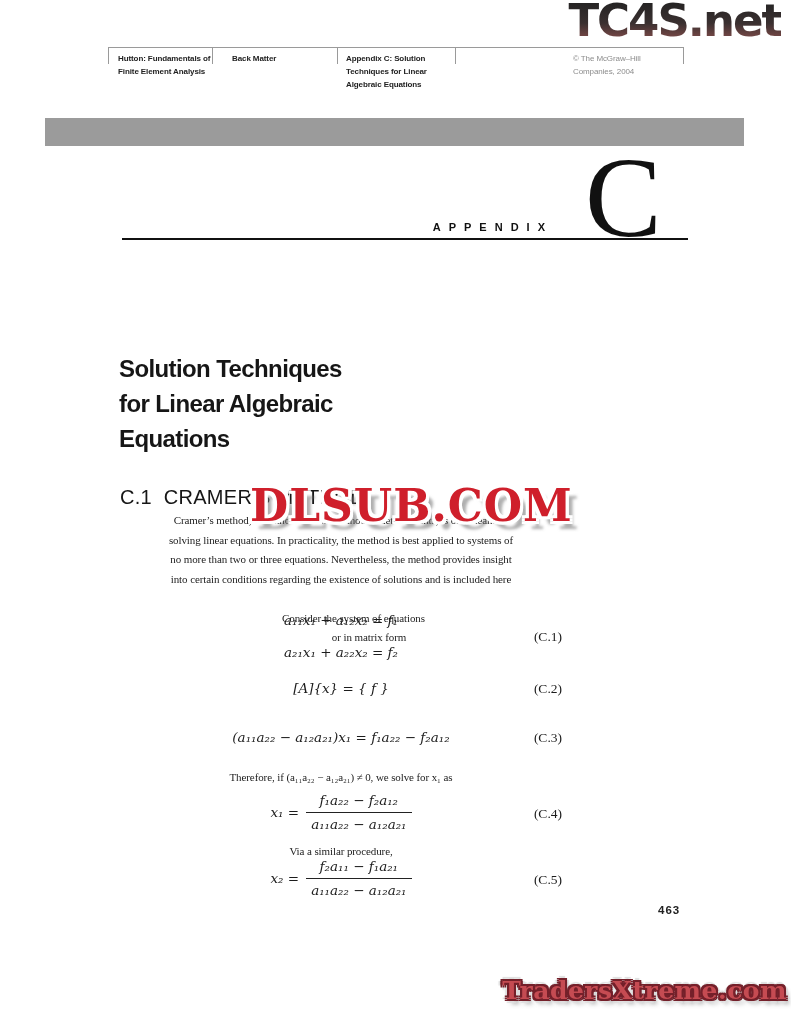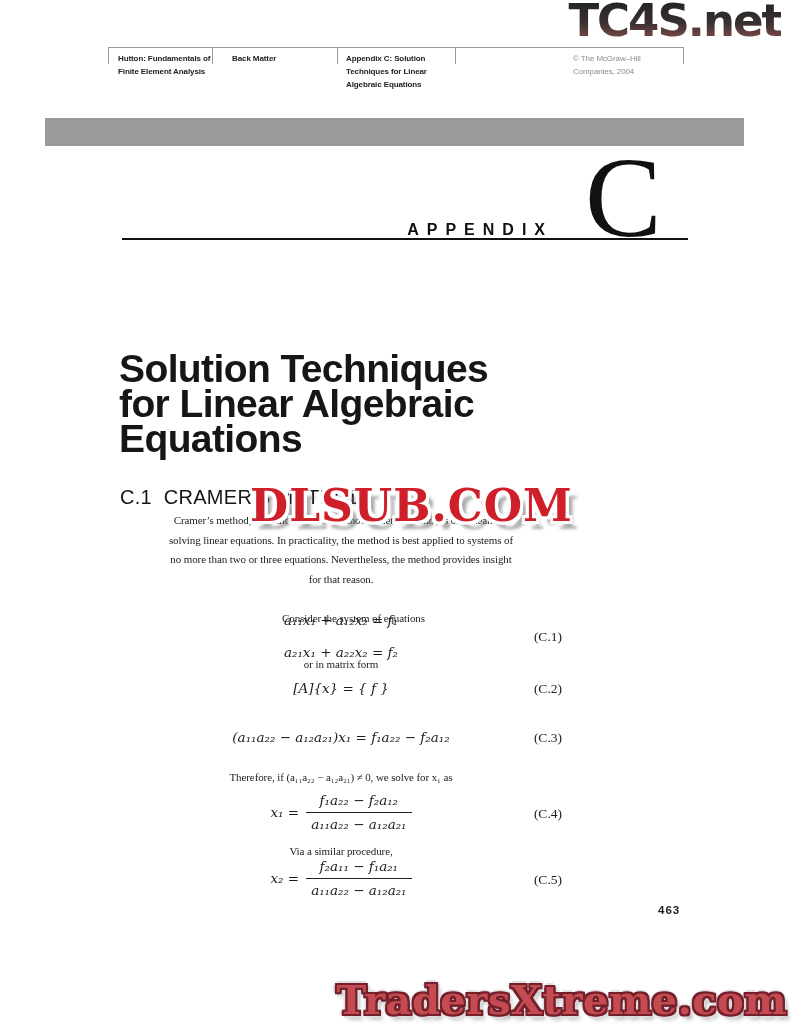--- a/index.html
+++ b/index.html
@@ -28,34 +28,34 @@
   }
   .hdr-col.gray { color:#8c8c8c; font-weight:normal; }
 
   
   .graybar { position:absolute; left:45px; top:118px; width:699px; height:28px; background:var(--bar-gray,#9b9b9b); }
 
   
   .appendix-word {
     position:absolute; right:238px; top:221px;
     font-family:"Liberation Sans","DejaVu Sans",sans-serif;
-    font-weight:bold; font-size:16px; letter-spacing:8px; color:#111111;
+    font-weight:bold; font-size:11px; letter-spacing:8px; color:#111111;
   }
   .appendix-letter {
     position:absolute; left:585px; top:140px;
     font-family:"Liberation Serif","DejaVu Serif",serif;
     font-size:115px; line-height:1; color:#111111;
   }
   .appendix-rule { position:absolute; left:122px; top:238px; width:566px; height:2px; background:#111111; }
 
   
   .title {
     position:absolute; left:119px; top:351px;
     font-family:"Liberation Sans","DejaVu Sans",sans-serif;
-    font-weight:bold; font-size:39px; line-height:35px; letter-spacing:-0.6px; color:#161616;
+    font-weight:bold; font-size:24px; line-height:35px; letter-spacing:-0.6px; color:#161616;
   }
 
   
   .sec-heading {
     position:absolute; left:120px; top:486px;
     font-family:"Liberation Sans","DejaVu Sans",sans-serif;
     font-weight:normal; font-size:20px; letter-spacing:0.3px; color:#161616; white-space:pre;
   }
 
   
@@ -96,21 +96,21 @@
   .pagenum {
     position:absolute; left:658px; top:904px;
     font-family:"Liberation Sans","DejaVu Sans",sans-serif;
     font-weight:bold; font-size:11.5px; letter-spacing:1px; color:#222222;
   }
 
   
   .banner {
     position:absolute; right:4px; top:976px;
     font-family:"DejaVu Serif","Liberation Serif",serif;
-    font-weight:bold; font-size:40px; letter-spacing:0.5px;
+    font-weight:bold; font-size:25px; letter-spacing:0.5px;
     color:var(--banner-red,#c54b52);
     text-shadow:
       -2px -2px 0 #74202a, 2px -2px 0 #74202a, -2px 2px 0 #74202a, 2px 2px 0 #74202a,
       -2px 0 0 #74202a, 2px 0 0 #74202a, 0 -2px 0 #74202a, 0 2px 0 #74202a,
       -4px 0 1px #dedede, 4px 0 1px #dedede, 0 -4px 1px #dedede, 0 4px 1px #dedede,
       4px 5px 4px rgba(90,90,90,0.5);
   }
 </style>
 </head>
 <body>
@@ -156,33 +156,33 @@
   </div>
 
   <div class="sec-heading">C.1  CRAMER’S METHOD</div>
 
   <div class="dlsub">DLSUB.COM</div>
 
   <div class="block" style="top:511px;">
     <div class="bline">Cramer’s method, also known as the method of determinants, is one means of</div>
     <div class="bline">solving linear equations. In practicality, the method is best applied to systems of</div>
     <div class="bline">no more than two or three equations. Nevertheless, the method provides insight</div>
-    <div class="bline">for that reason.</div>
+    <div class="bline">into certain conditions regarding the existence of solutions and is included here</div>
   </div>
   <div class="block" style="top:609px;">
     <div class="bline indent">Consider the system of equations</div>
   </div>
 
   <div class="eq" style="top:616px; height:40px;gap:13px;">
     <div>a₁₁x₁ + a₁₂x₂ = f₁</div>
     <div>a₂₁x₁ + a₂₂x₂ = f₂</div>
     <div class="eq-label">(C.1)</div>
   </div>
 
-  <div class="block" style="top:655px;">
+  <div class="block" style="top:628px;margin-left:28px;">
     <div class="bline">or in matrix form</div>
   </div>
 
   <div class="eq" style="top:677px; height:22px;">
     <div>[A]{x} = { f }</div>
     <div class="eq-label">(C.2)</div>
   </div>
 
 
   <div class="eq" style="top:726px; height:22px;">

